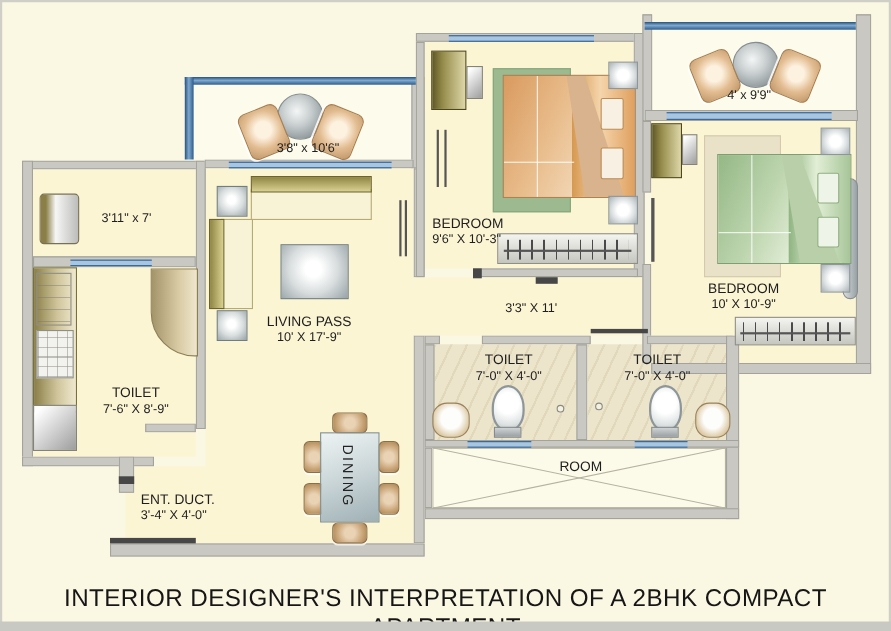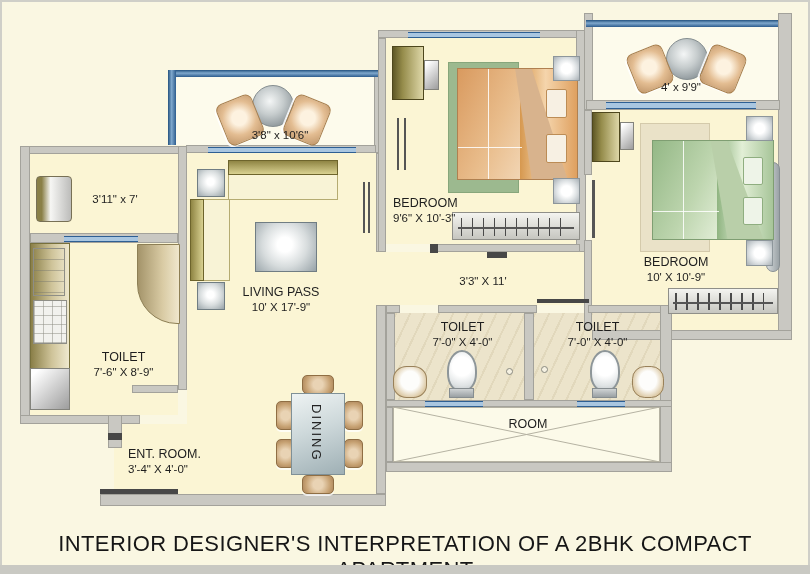--- a/index.html
+++ b/index.html
@@ -245,21 +245,21 @@
     </div>
   <div class="label" style="left:545px;top:320px;width:105px;">
     <span class="nm">TOILET</span>
     <span class="dm">7'-0" X 4'-0"</span>
     </div>
   <div class="label" style="left:66px;top:350px;width:115px;">
     <span class="nm">TOILET</span>
     <span class="dm">7'-6" X 8'-9"</span>
     </div>
   <div class="label left" style="left:128px;top:447px;width:100px;">
-    <span class="nm">ENT. ROOM.</span>
+    <span class="nm">ENT. DUCT.</span>
     <span class="dm">3'-4" X 4'-0"</span>
     </div>
   <div class="label" style="left:468px;top:417px;width:120px;">
     <span class="nm">ROOM</span>
     </div>
 
   <div class="title">INTERIOR DESIGNER'S INTERPRETATION OF A 2BHK COMPACT APARTMENT</div>
   <div class="bottombar"></div>
 </div>
 

